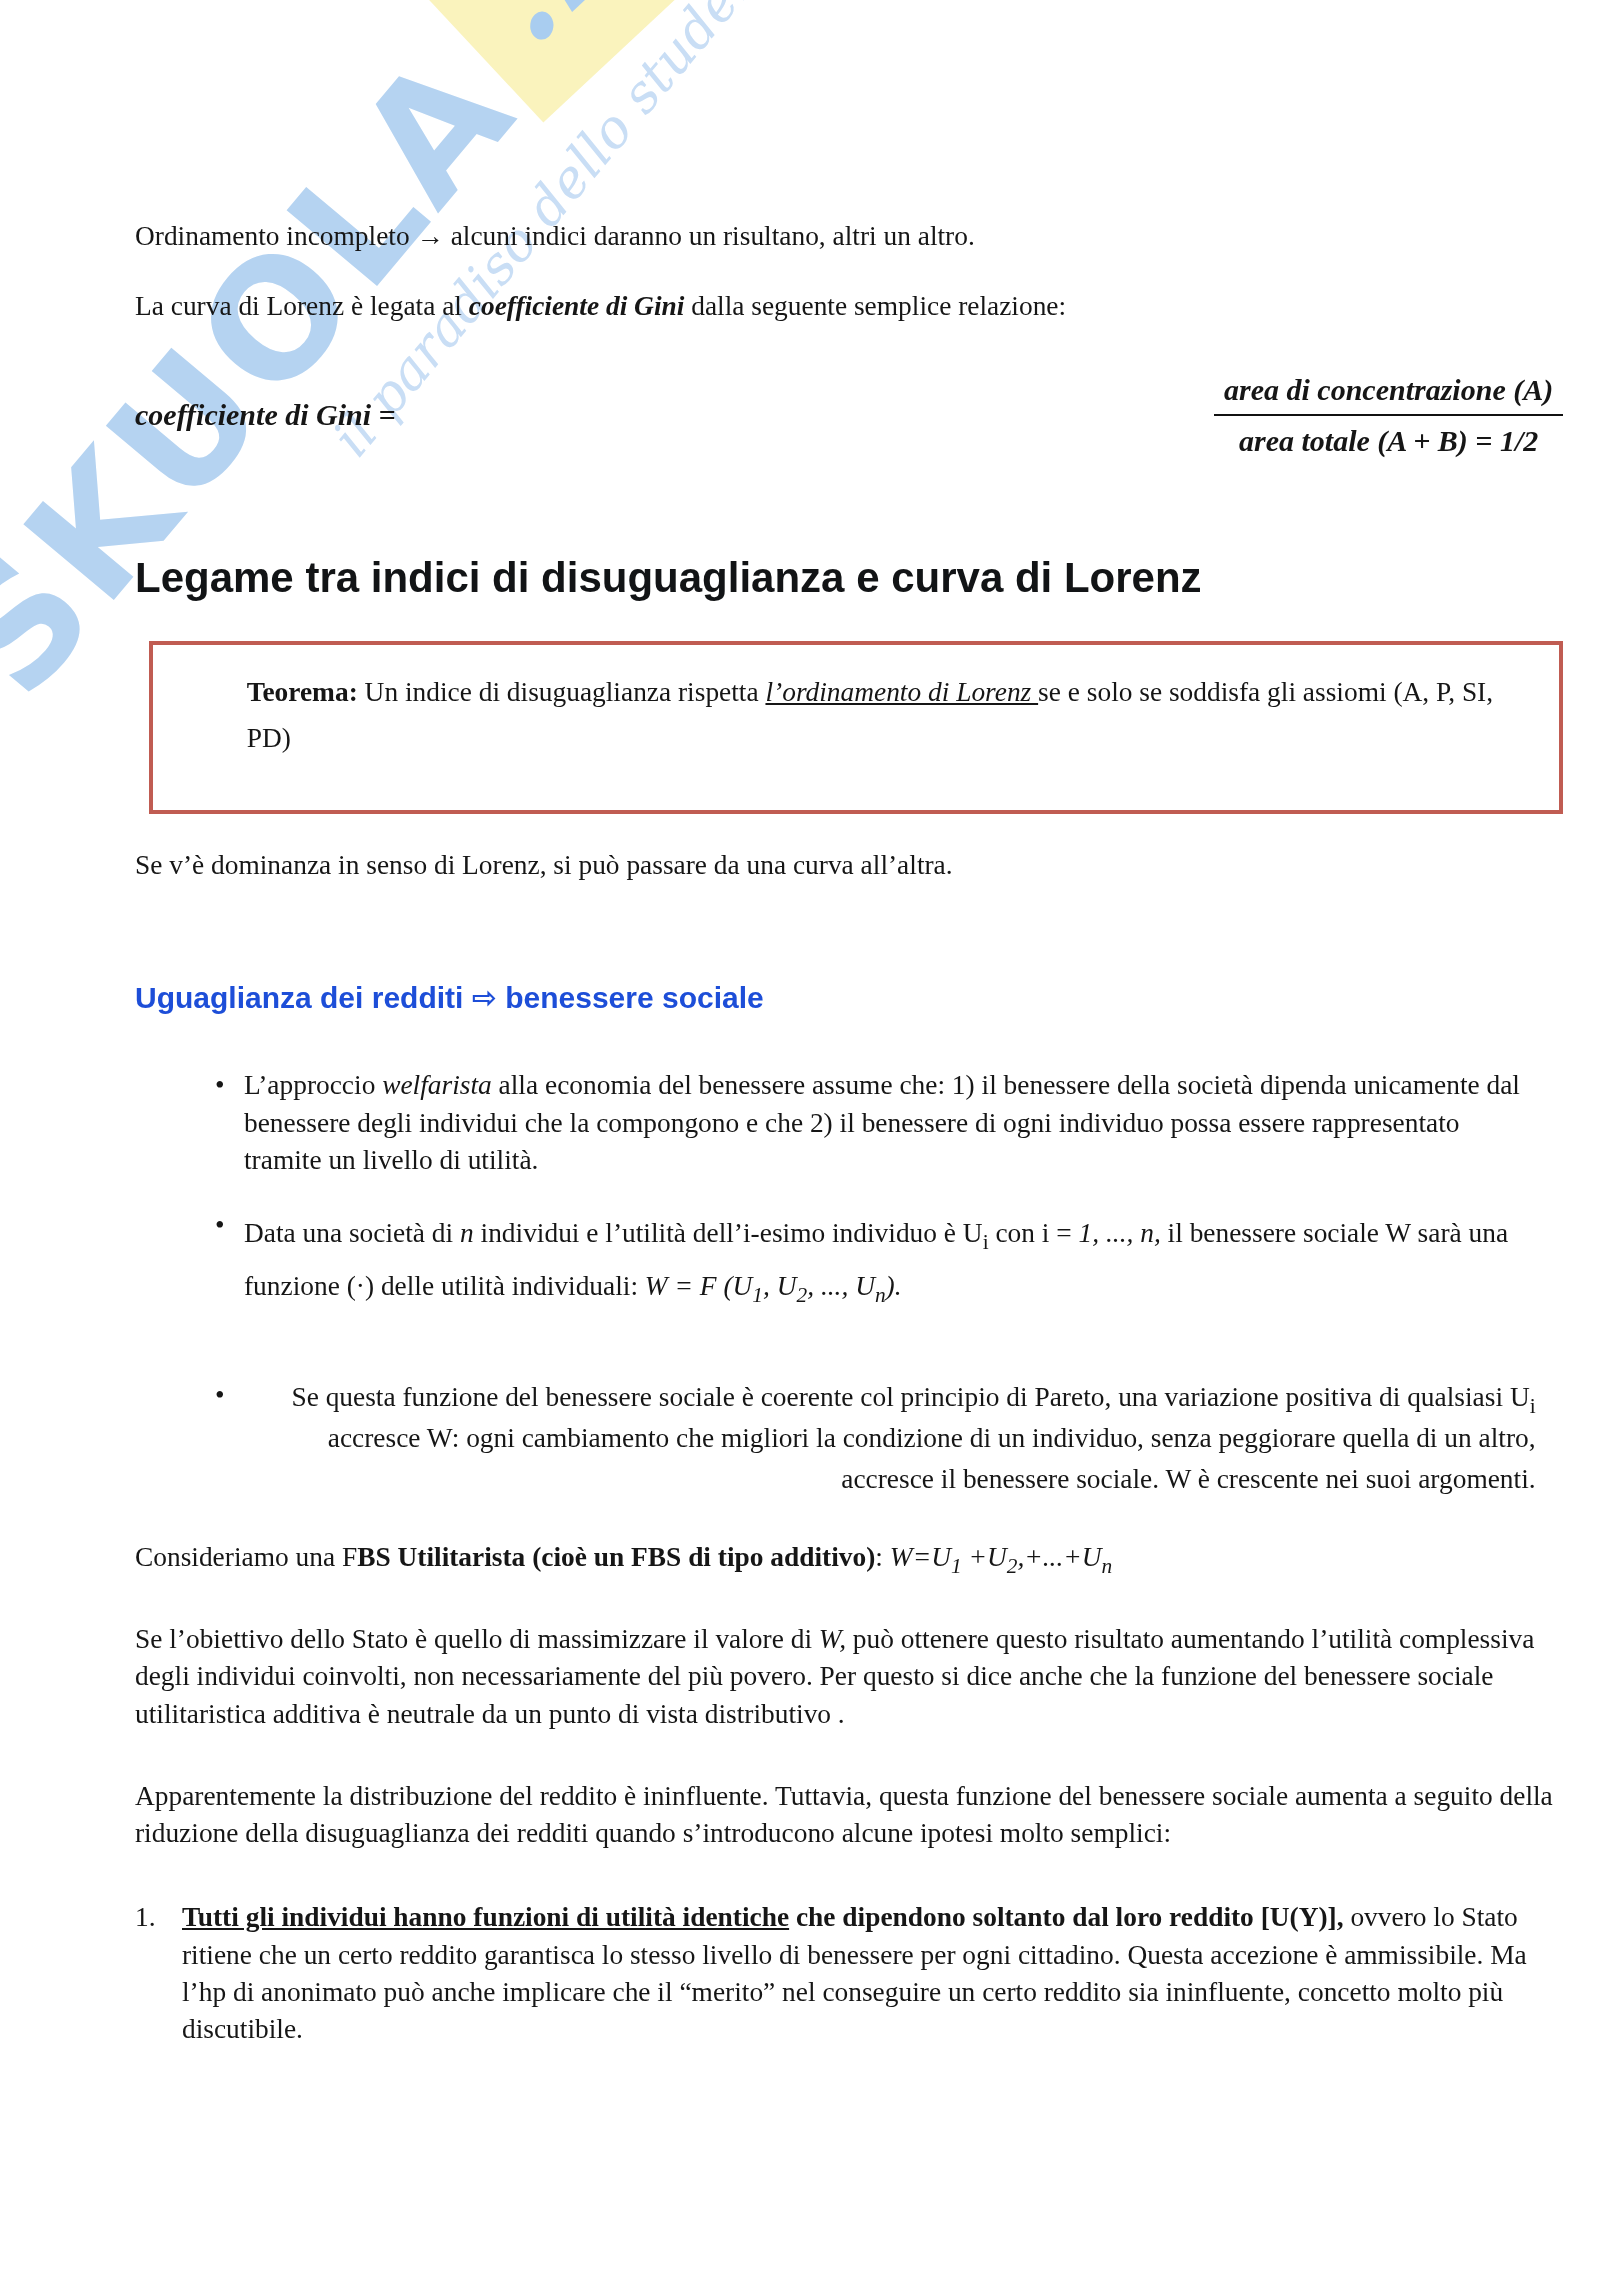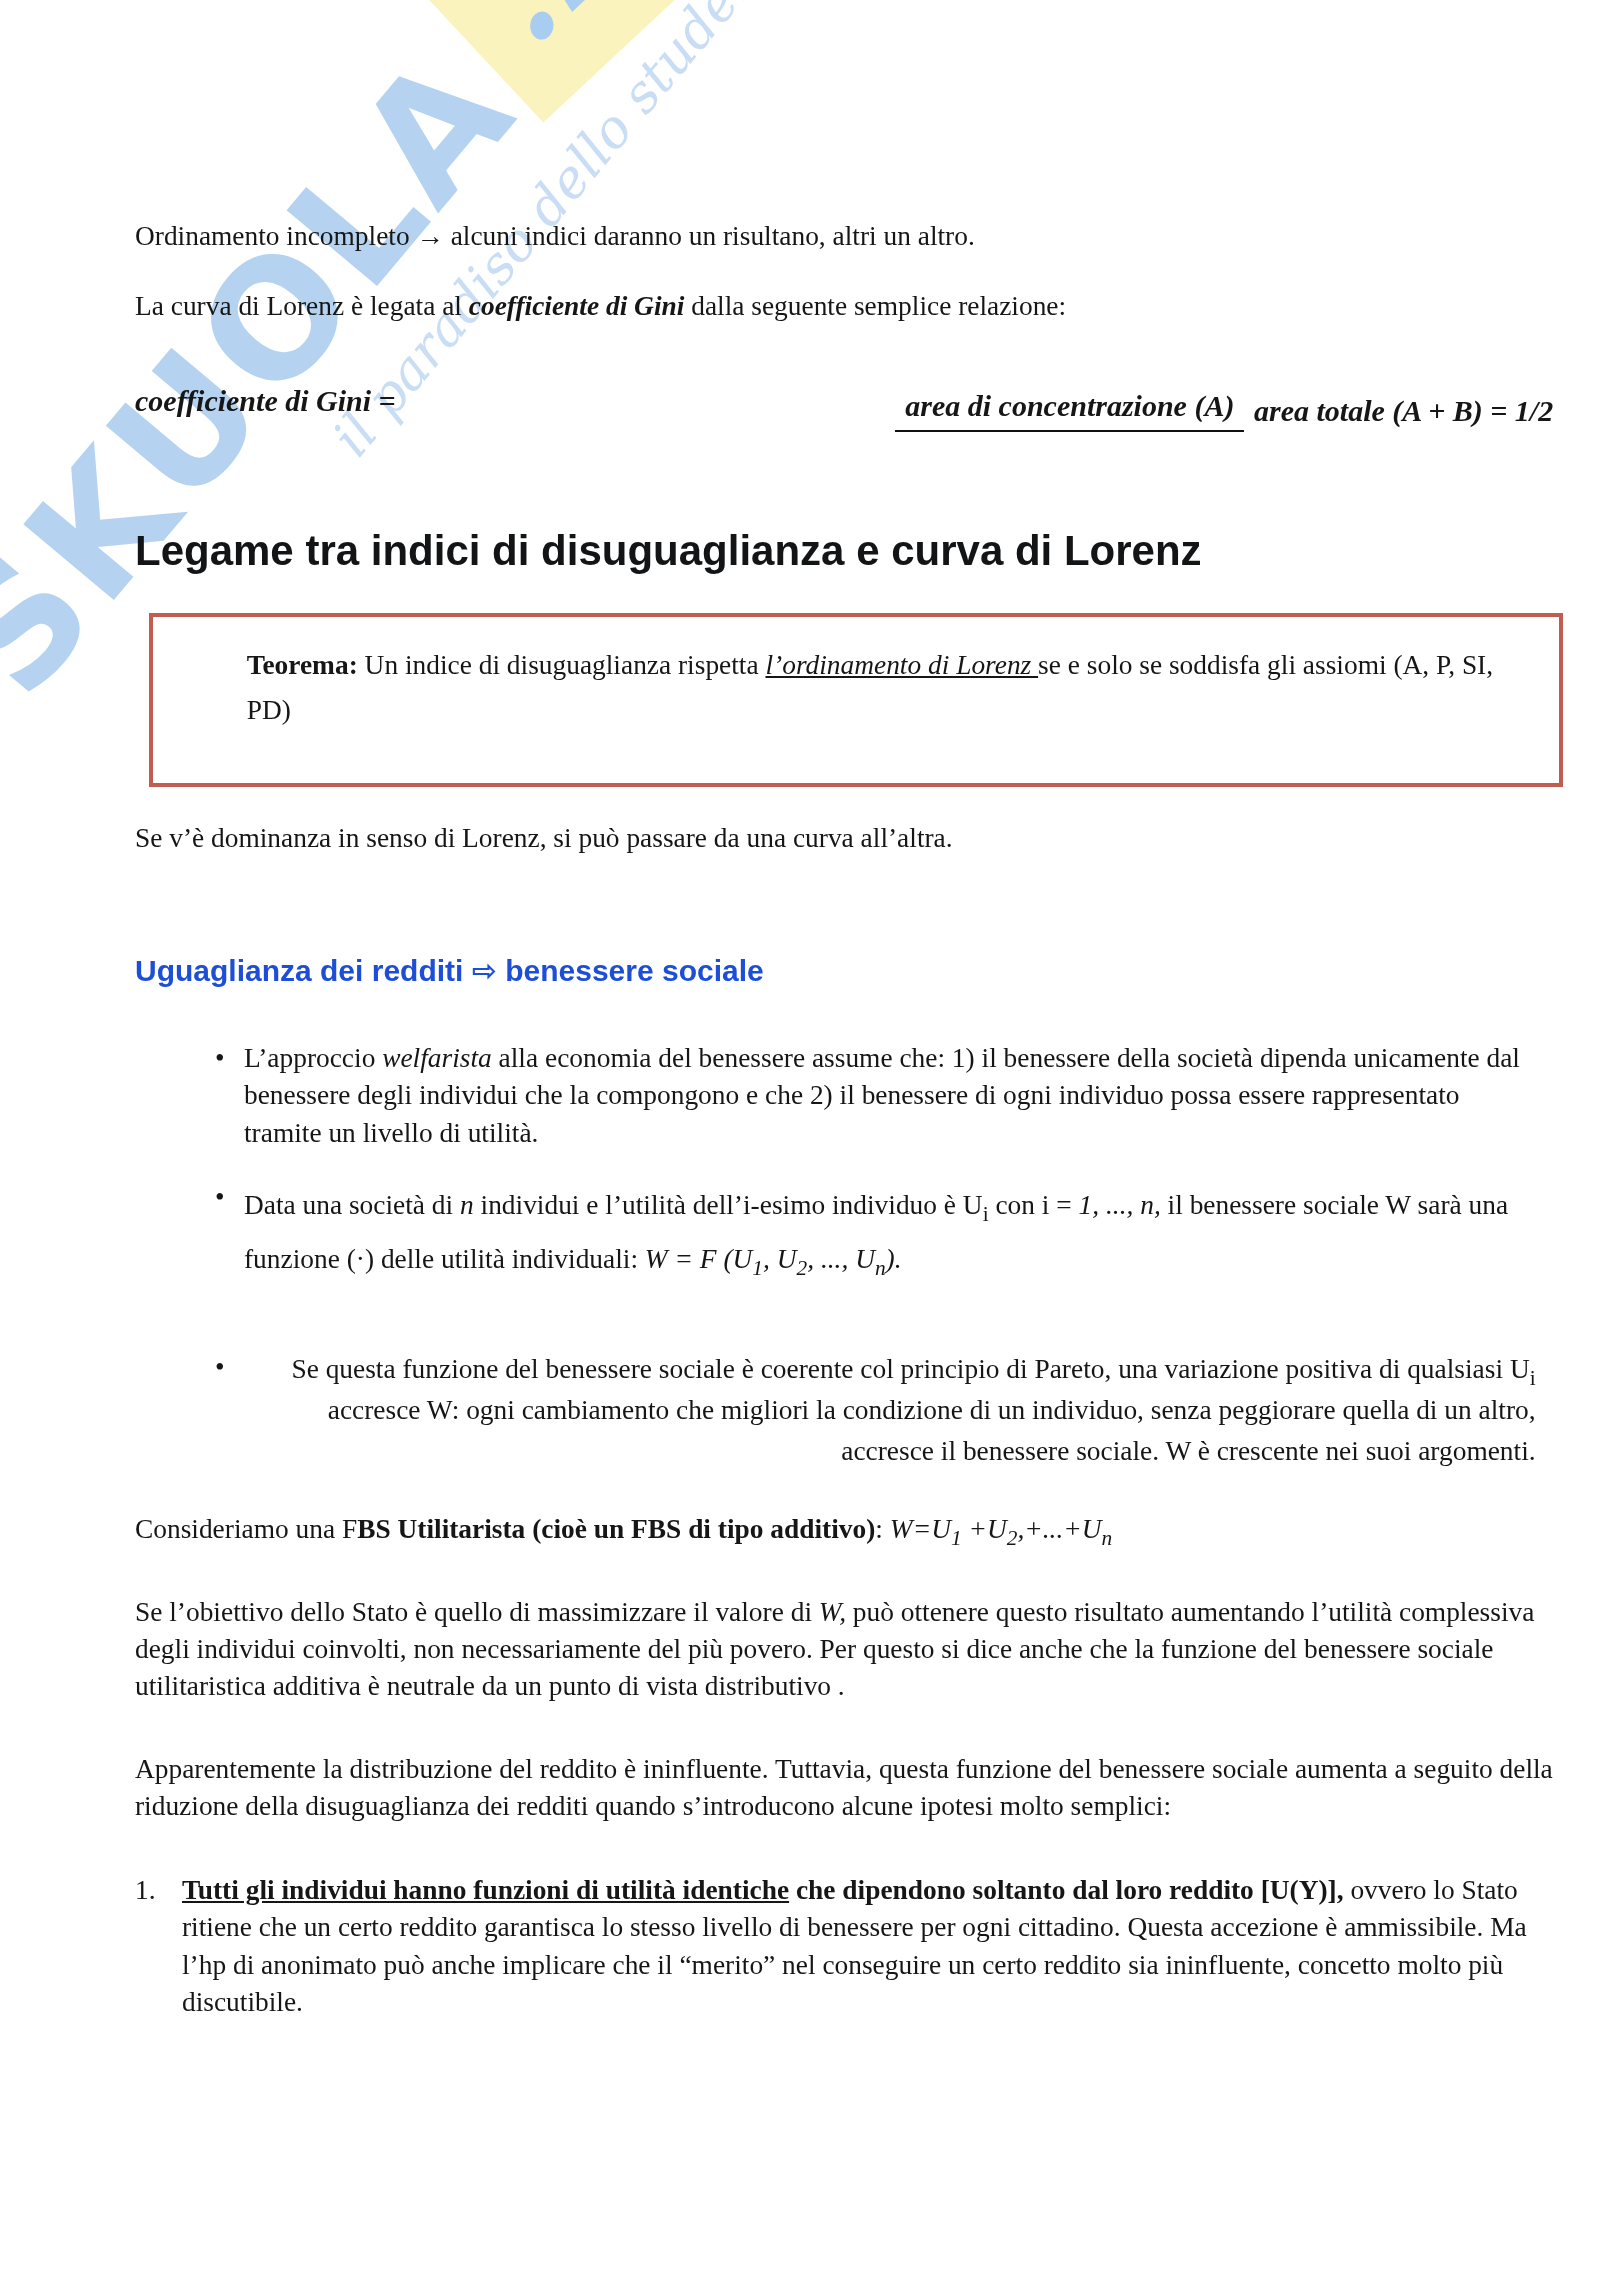--- a/index.html
+++ b/index.html
@@ -72,21 +72,21 @@
   .formula-wrap{
     margin:45px 0 0 0;
     display:flex;
     justify-content:space-between;
     align-items:center;
     font-size:30px;
     font-weight:bold;
     font-style:italic;
   }
   .f-lhs{margin-right:17.6px;}
-  .f-frac{display:inline-flex;flex-direction:row;text-align:center;line-height:1.25;margin-top:16px;}
+  .f-frac{display:inline-flex;flex-direction:column;text-align:center;line-height:1.25;}
   .f-num{border-bottom:2.9px solid #111;padding:0 9.8px 5.9px 9.8px;}
   .f-den{padding:5.9px 9.8px 0 9.8px;}
 
   h1.section-heading{
     font-family:"Liberation Sans", sans-serif;
     font-weight:bold;
     font-size:42px;
     color:#121416;
     margin:94px 0 0 0;
     line-height:1.2;

